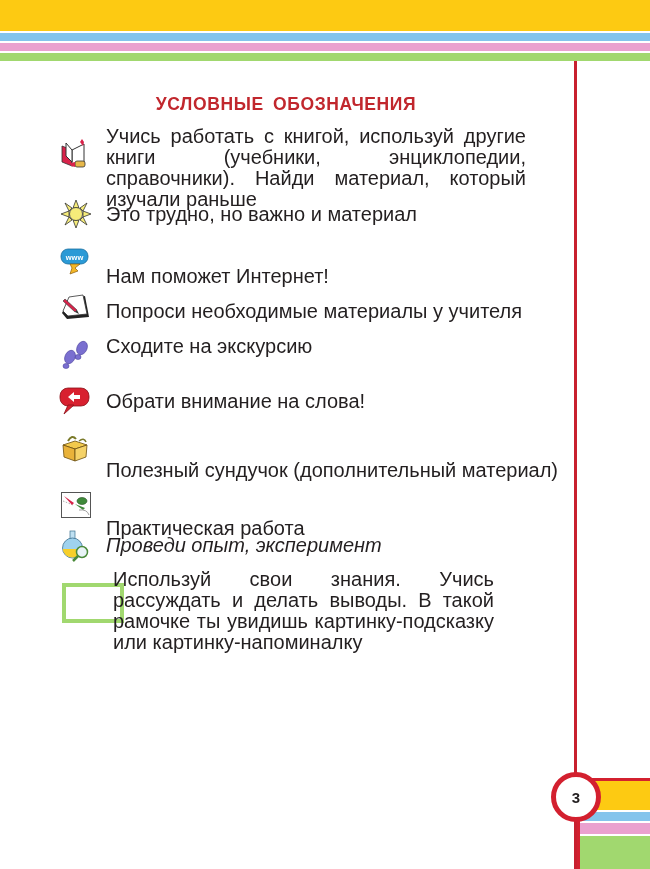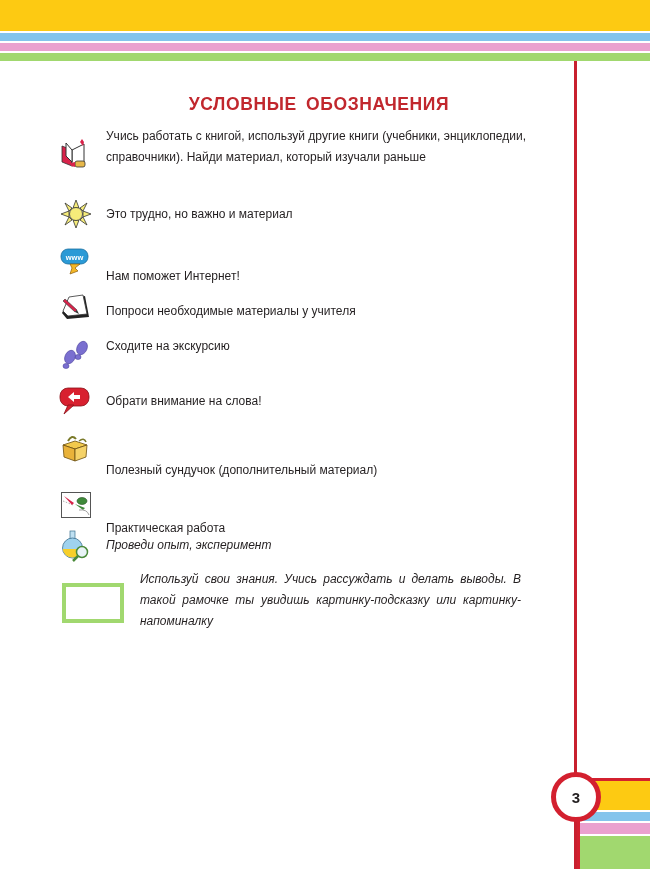--- a/index.html
+++ b/index.html
@@ -9,22 +9,22 @@
   .s-blue { top:33px; height:8px; background:#84c4ec; }
   .s-pink { top:43px; height:8px; background:#eaa1cf; }
   .s-green { top:53px; height:8px; background:#a1d86f; }
   .vline { position:absolute; left:574px; top:61px; width:3px; height:808px; background:#c8202f; }
   .corner { position:absolute; left:577px; top:778px; width:73px; height:91px; border-top:3px solid #d3202f; border-left:3px solid #d3202f; box-sizing:border-box; background:#fff; }
   .corner .c-yellow { position:absolute; left:0; top:0; right:0; height:29px; background:#fdca12; }
   .corner .c-blue { position:absolute; left:0; top:31px; right:0; height:9px; background:#84c4ec; }
   .corner .c-pink { position:absolute; left:0; top:42px; right:0; height:11px; background:#eaa1cf; }
   .corner .c-green { position:absolute; left:0; top:55px; right:0; bottom:0; background:#a1d86f; }
   .page-badge { position:absolute; left:551px; top:772px; width:40px; height:40px; border-radius:50%; border:5px solid #d3202f; background:#fff; display:flex; align-items:center; justify-content:center; font-weight:bold; font-size:15px; color:#231f20; }
-  .title { position:absolute; left:0; width:572px; top:94px; text-align:center; font-weight:bold; font-size:17.5px; color:#c1272d; letter-spacing:0.6px; word-spacing:4px;margin-left:33px; }
-  .multi { position:absolute; font-size:12px; line-height:21px; text-align:justify; text-align-last:left; }
+  .title { position:absolute; left:0; width:572px; top:94px; text-align:center; font-weight:bold; font-size:17.5px; color:#c1272d; letter-spacing:0.6px; word-spacing:4px; }
+  .multi { position:absolute; font-size:20px; line-height:21px; text-align:justify; text-align-last:left; }
   .frame { position:absolute; left:62px; top:583px; width:54px; height:32px; border:4px solid #a1d86f; }
 </style>
 </head>
 <body>
 
 <div class="stripe s-yellow"></div>
 <div class="stripe s-blue"></div>
 <div class="stripe s-pink"></div>
 <div class="stripe s-green"></div>
 
@@ -148,21 +148,21 @@
       <path d="M2.6 19 A10 10 0 0 0 22.4 19 Z" fill="#f7cf2a"></path>
       <circle cx="22" cy="22" r="5.5" fill="#e8f3f6" stroke="#4a8a3a" stroke-width="1.5"></circle>
       <path d="M18 26 L13 31" stroke="#4a8a3a" stroke-width="2.5"></path>
     </svg>
   </span>
   <span class="multi" style="left:106px;top:535px;white-space:nowrap;font-style:italic;">Проведи опыт, эксперимент</span>
 </div>
 
 <div>
   <div class="frame"></div>
-  <div class="multi" style="left:140px;top:569px;width:381px;font-style:italic;">Используй свои знания. Учись рассуждать и делать выводы. В такой рамочке ты увидишь картинку-подсказку или картинку-напоминалку</div>
+  <div class="multi" style="left:113px;top:569px;width:381px;">Используй свои знания. Учись рассуждать и делать выводы. В такой рамочке ты увидишь картинку-подсказку или картинку-напоминалку</div>
 </div>
 
 <div class="corner">
   <div class="c-yellow"></div>
   <div class="c-blue"></div>
   <div class="c-pink"></div>
   <div class="c-green"></div>
 </div>
 <div class="page-badge">
   <span>3</span>

